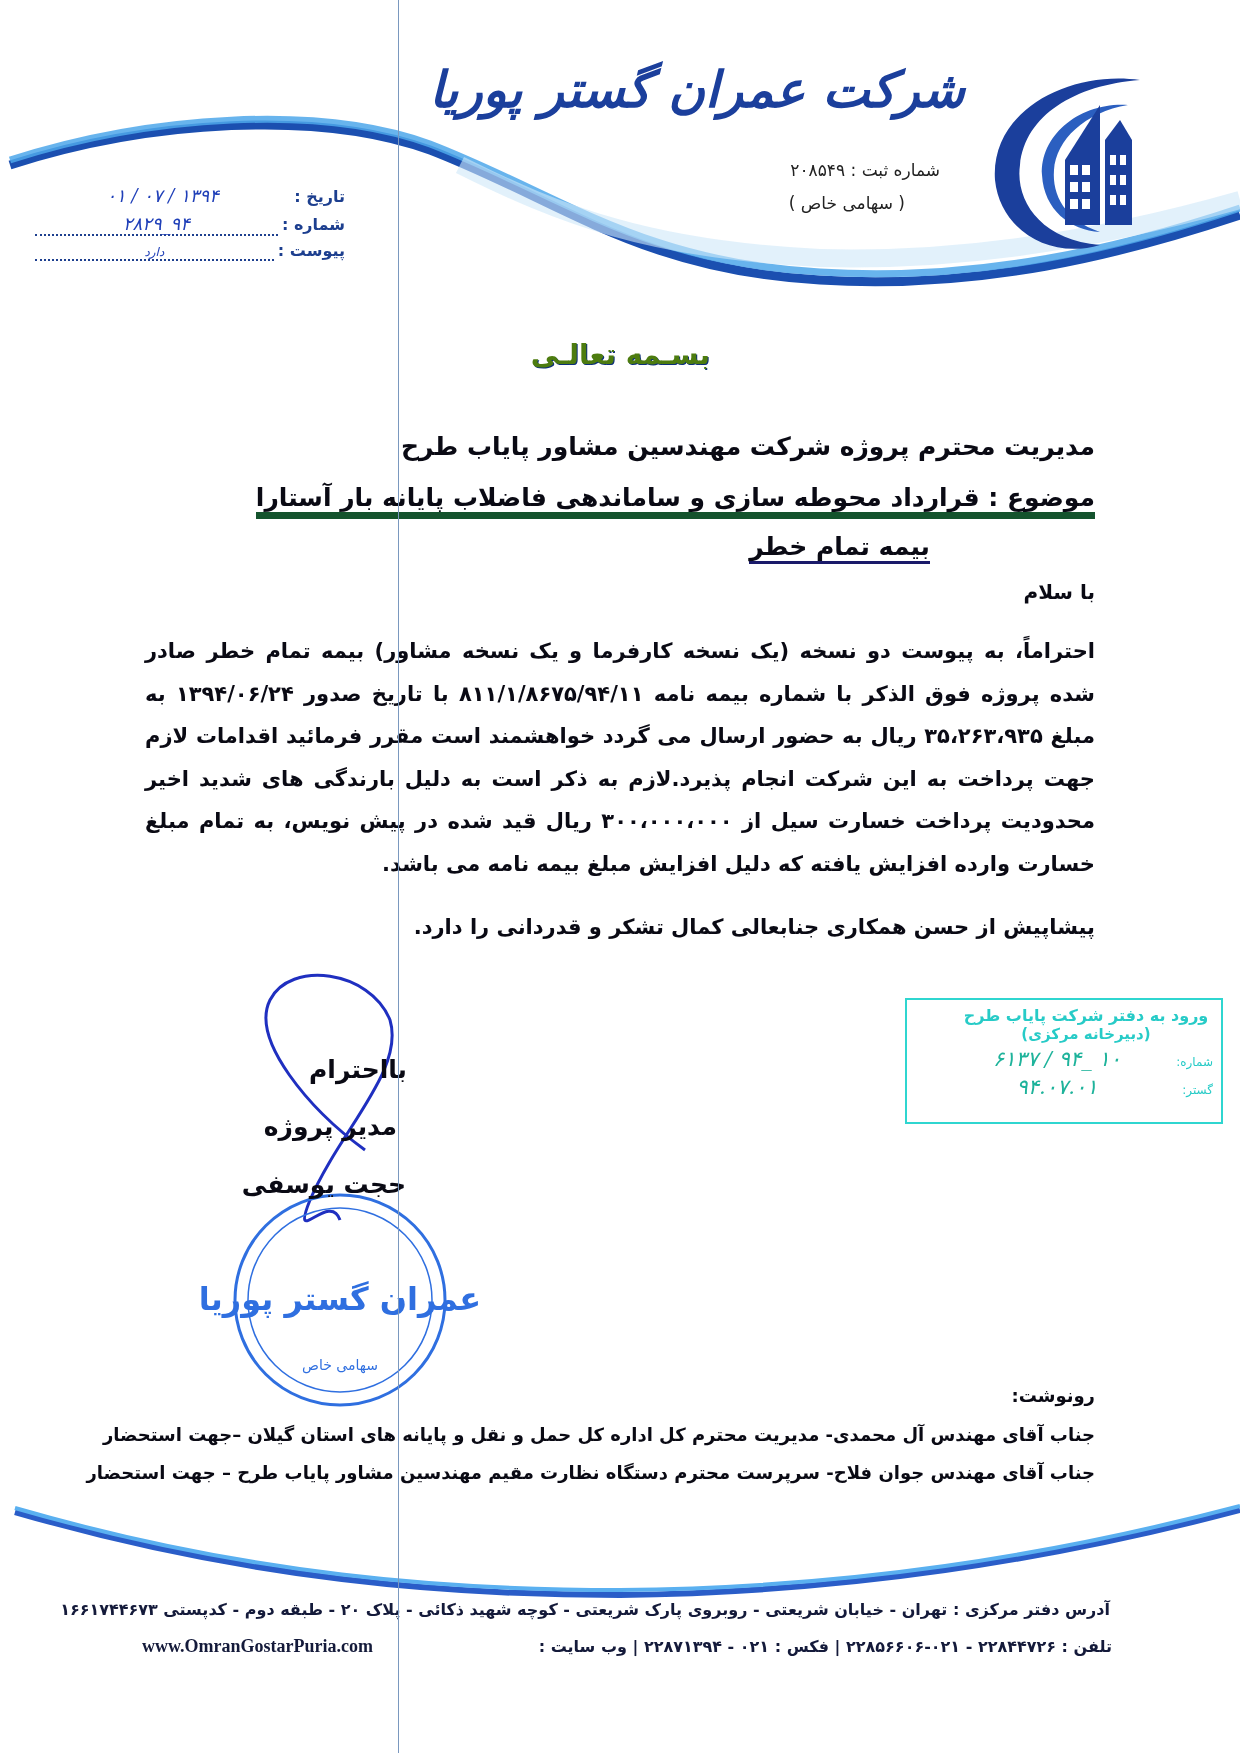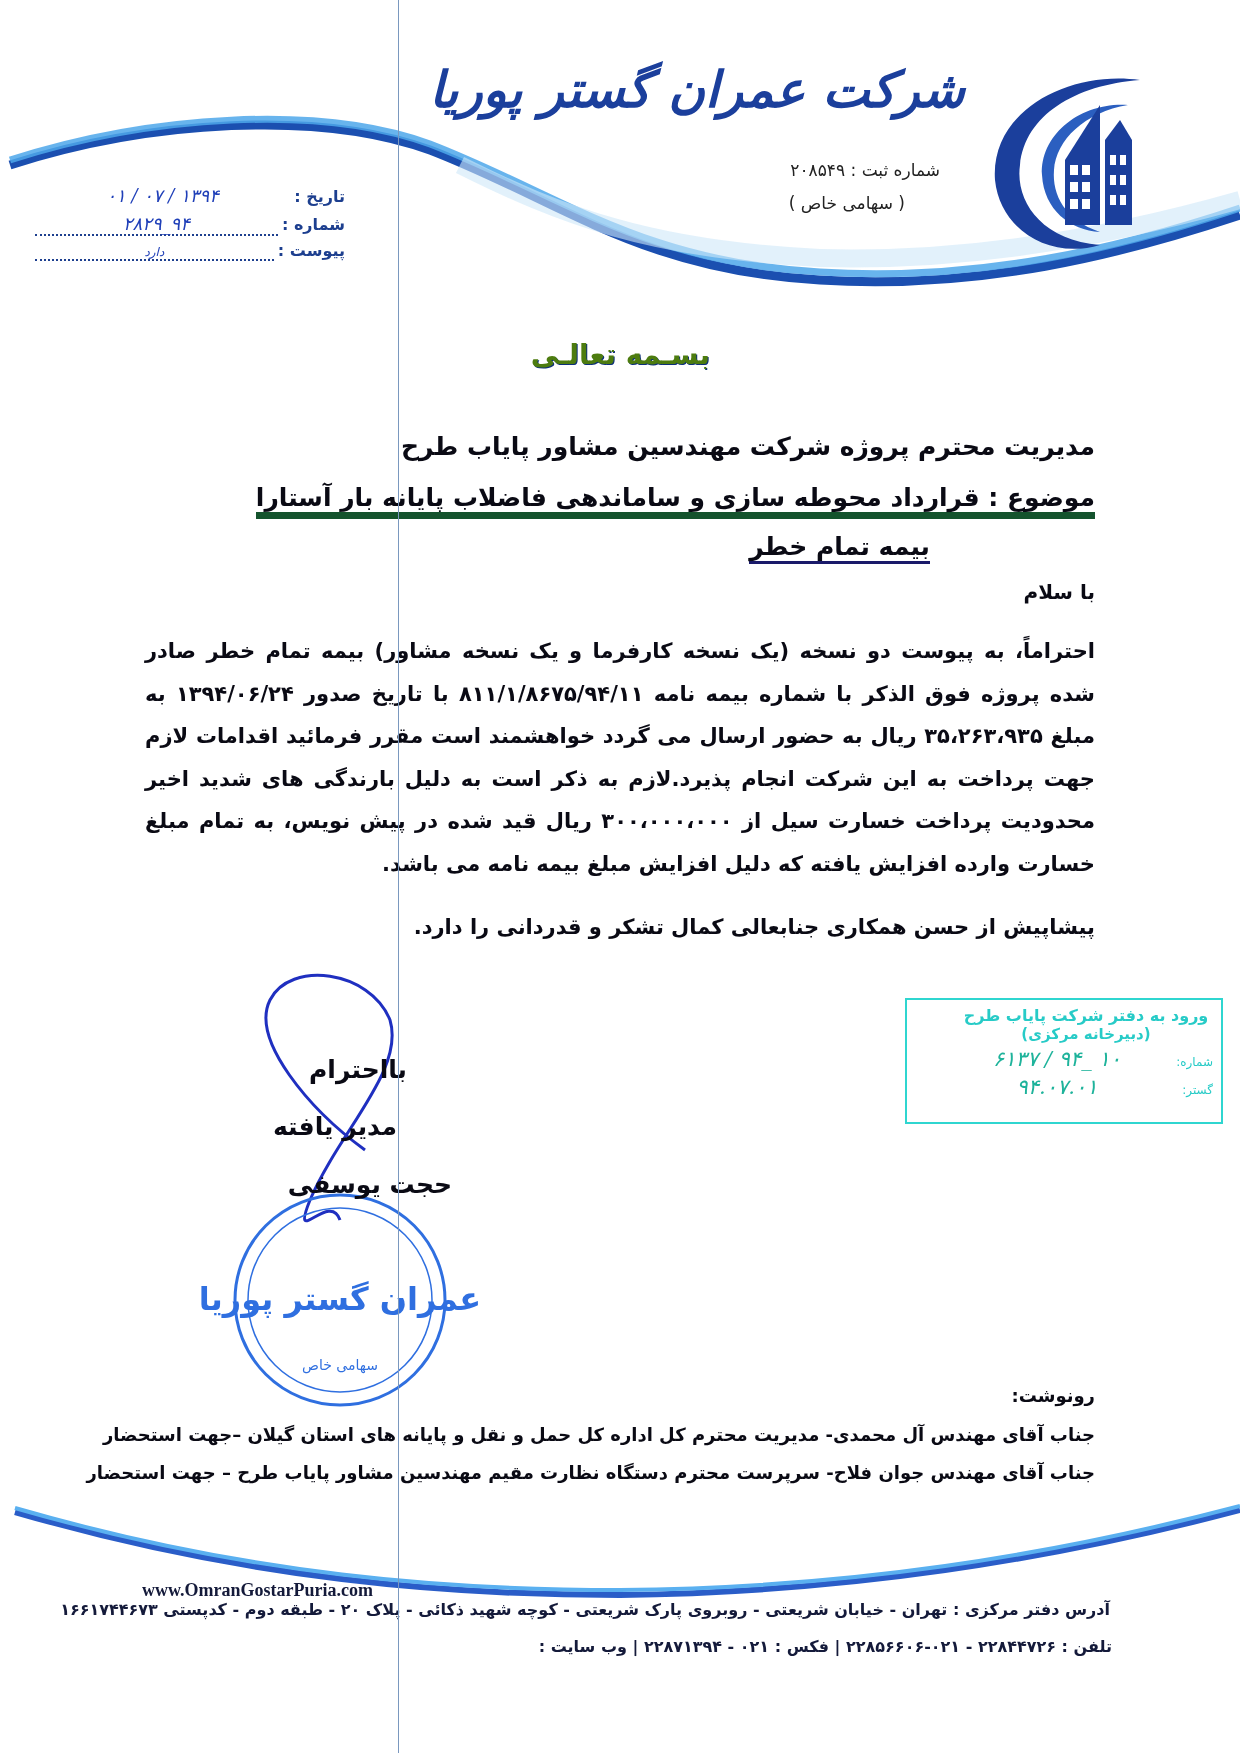--- a/index.html
+++ b/index.html
@@ -64,21 +64,21 @@
     
     .sign-line { position: absolute; font-size: 25px; font-weight: bold; direction: rtl; white-space: nowrap; }
     #signature-svg { position: absolute; left: 190px; top: 960px; width: 320px; height: 460px; }
 
     
     .cc-label { position: absolute; right: 145px; top: 1385px; font-size: 18px; font-weight: bold; direction: rtl; }
     .cc-item { position: absolute; right: 145px; font-size: 18px; font-weight: bold; direction: rtl; white-space: nowrap; }
 
     
     .footer-line { position: absolute; right: 130px; font-size: 16px; font-weight: bold; color: #141a3a; direction: rtl; white-space: nowrap; }
-    .footer-web { position: absolute; left: 142px; top: 1580px; font-family: "Liberation Serif", serif; font-size: 18px; font-weight: bold; color: #141a3a; }
+    .footer-web { position: absolute; left: 142px; top: 1636px; font-family: "Liberation Serif", serif; font-size: 18px; font-weight: bold; color: #141a3a; }
   </style>
 </head>
 <body>
 
 <svg id="header-wave" viewBox="0 0 1240 320">
   <path d="M10,165 C150,120 320,110 430,150 C560,200 640,270 820,280 C980,290 1120,255 1240,215" fill="none" stroke="#1b4fb0" stroke-width="9"></path>
   <path d="M10,160 C150,115 320,104 430,144 C560,194 640,262 820,272 C980,282 1120,248 1240,208" fill="none" stroke="#4ea7ea" stroke-width="7" opacity="0.85"></path>
   <path d="M460,165 C560,215 650,250 820,258 C960,262 1100,240 1240,200" fill="none" stroke="#cfe7f9" stroke-width="18" opacity="0.6"></path>
 </svg>
 
@@ -149,22 +149,22 @@
 </div>
 
 <svg id="signature-svg" viewBox="0 0 320 460">
   <path d="M175,190 C120,150 60,80 80,40 C100,0 180,10 200,60 C215,110 150,170 120,240 C100,290 140,230 150,260" fill="none" stroke="#1f2fc0" stroke-width="3"></path>
   <circle cx="150" cy="340" r="105" fill="none" stroke="#2f6fe0" stroke-width="3"></circle>
   <circle cx="150" cy="340" r="92" fill="none" stroke="#2f6fe0" stroke-width="1.5"></circle>
   <text x="150" y="350" text-anchor="middle" font-size="32" font-weight="bold" fill="#2f6fe0">عمران گستر پوریا</text>
   <text x="150" y="410" text-anchor="middle" font-size="14" fill="#2f6fe0">سهامی خاص</text>
 </svg>
 <div class="sign-line" style="right:833px;top:1055px">بااحترام</div>
-<div class="sign-line" style="right:843px;top:1112px">مدیر یافته</div>
-<div class="sign-line" style="right:788px;top:1170px">حجت یوسفی</div>
+<div class="sign-line" style="right:843px;top:1112px">مدیر پروژه</div>
+<div class="sign-line" style="right:834px;top:1170px">حجت یوسفی</div>
 
 <div class="cc-label">رونوشت:</div>
 <div class="cc-item" style="top:1424px">جناب آقای مهندس آل محمدی- مدیریت محترم کل اداره کل حمل و نقل و پایانه های استان گیلان –جهت استحضار</div>
 <div class="cc-item" style="top:1462px">جناب آقای مهندس جوان فلاح- سرپرست محترم دستگاه نظارت مقیم مهندسین مشاور پایاب طرح – جهت استحضار</div>
 
 <svg id="footer-wave" viewBox="0 0 1240 120">
   <path d="M15,32 C250,100 450,115 620,115 C850,112 1050,80 1240,30" fill="none" stroke="#2a5dc8" stroke-width="6"></path>
   <path d="M15,28 C250,96 450,110 620,110 C850,108 1050,76 1240,26" fill="none" stroke="#5ab0f0" stroke-width="4"></path>
 </svg>
 <div class="footer-line" style="top:1600px">آدرس دفتر مرکزی : تهران - خیابان شریعتی - روبروی پارک شریعتی - کوچه شهید ذکائی - پلاک ۲۰ - طبقه دوم - کدپستی ۱۶۶۱۷۴۴۶۷۳</div>

